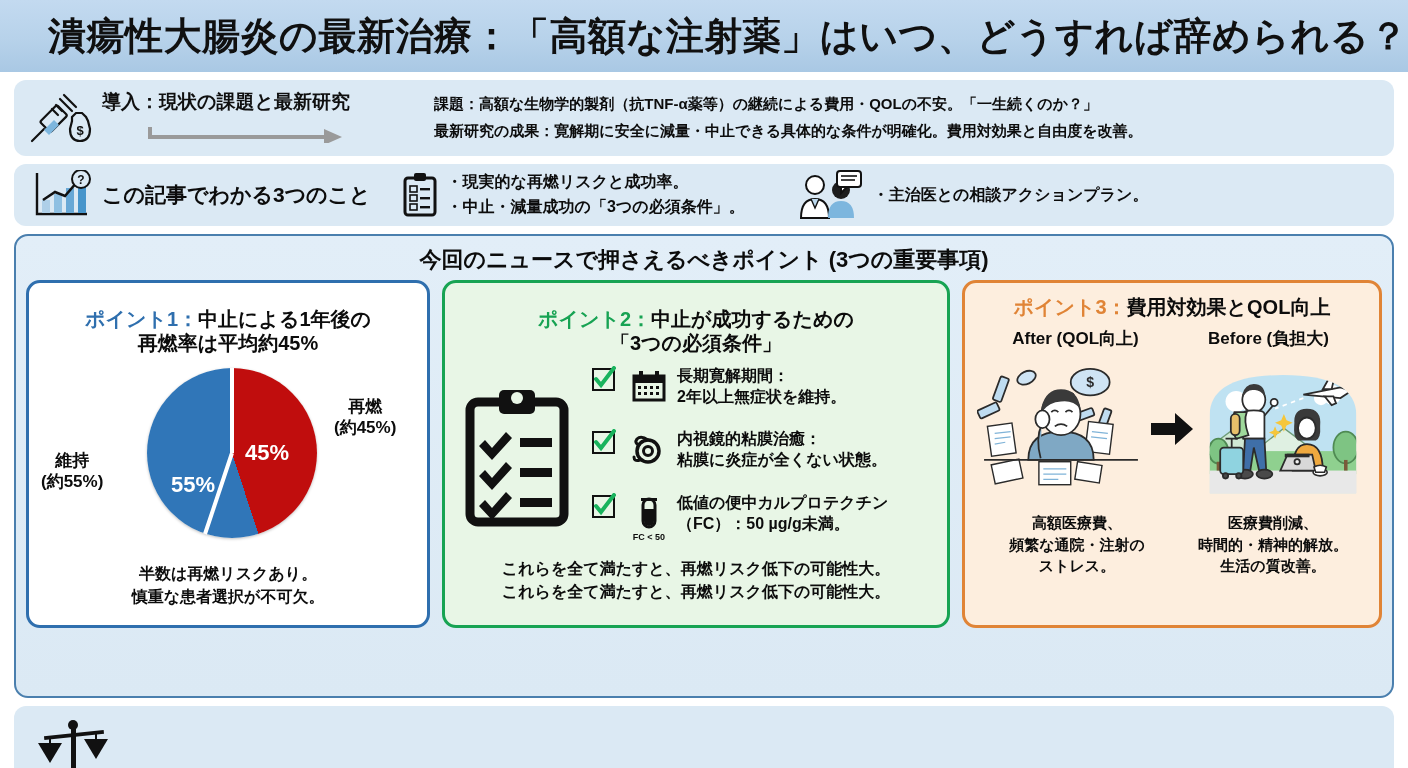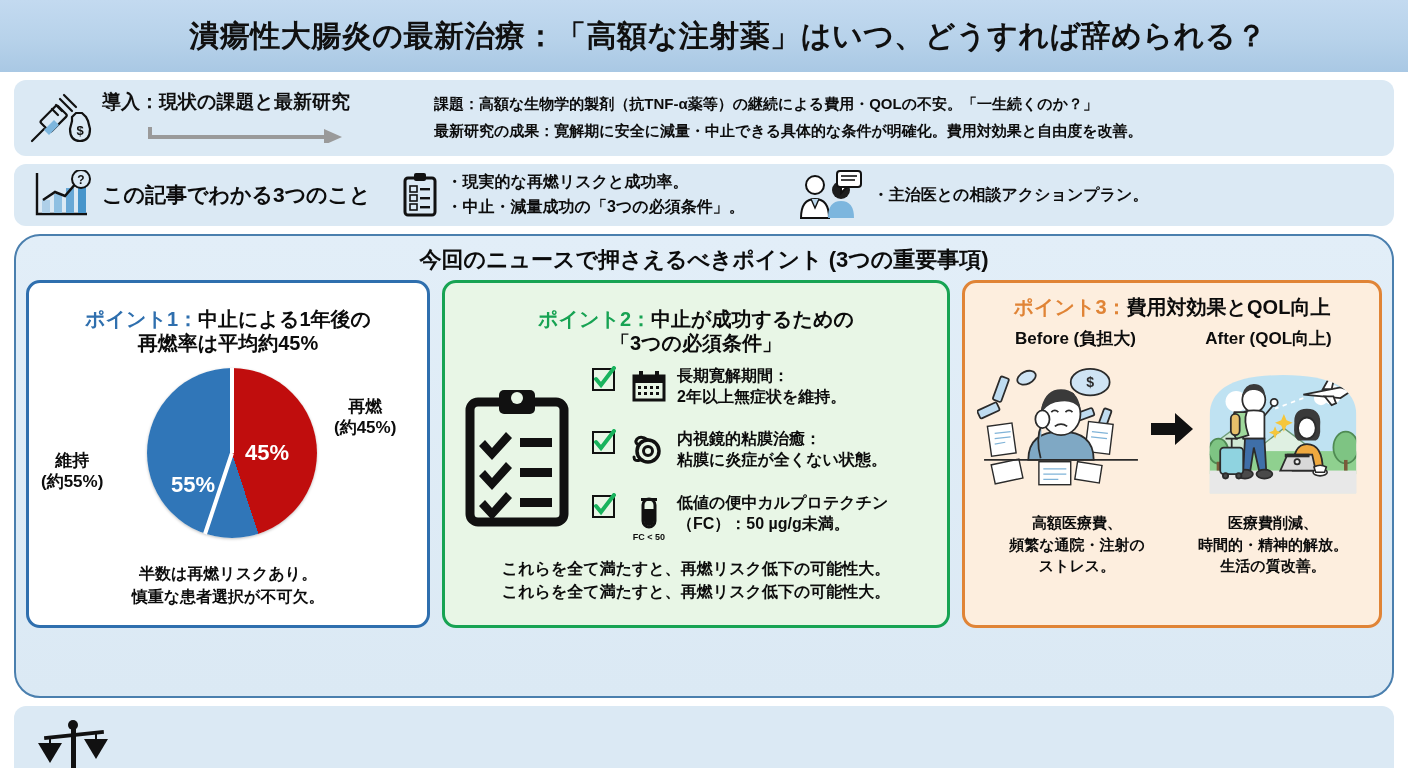--- a/index.html
+++ b/index.html
@@ -11,21 +11,21 @@
     position: relative;
   }
 
   
   .title-bar {
     width: 1408px; height: 72px;
     background: linear-gradient(180deg,#c3daf0 0%, #b7d2ea 55%, #a9c8e4 100%);
     display: flex; align-items: center; justify-content: center;
   }
   .title-text {
-    font-size: 30px; font-weight: bold; color: #101010;
+    font-size: 38px; font-weight: bold; color: #101010;
     letter-spacing: 0.5px; white-space: nowrap; margin-left: 48px;
   }
 
   
   .band {
     margin: 8px 14px 0 14px;
     background: #dbe9f4;
     border-radius: 12px;
     position: relative;
   }
@@ -49,21 +49,21 @@
   .tb-bullet { font-size: 16px; font-weight: bold; color: #0c0c0c; white-space: nowrap; }
   .tb-doc { width: 88px; flex: 0 0 88px; display:flex; align-items:center; justify-content:center;}
   .tb-bullet-last { font-size: 16px; font-weight: bold; color: #0c0c0c; white-space: nowrap; }
 
   
   .points-panel {
     margin: 8px 14px 0 14px;
     height: 464px;
     background: linear-gradient(180deg,#e2eef8 0%, #dbe9f4 100%);
     border: 2px solid #4a7fae;
-    border-radius: 26px;
+    border-radius: 14px;
     padding: 8px 10px 10px 10px;
   }
   .points-header {
     text-align: center; font-size: 22px; font-weight: bold; color: #0c0c0c;
     height: 36px; line-height: 32px; white-space: nowrap;
   }
   .cards { display: flex; gap: 12px; height: 348px; }
 
   .card { border-radius: 14px; border-width: 3px; border-style: solid; position: relative; overflow: hidden; }
   .card1 { flex: 0 0 404px; background:#ffffff; border-color:#2f6fae; }
@@ -356,22 +356,22 @@
         <div>これらを全て満たすと、再燃リスク低下の可能性大。</div>
       </div>
     </div>
 
     <div class="card card3">
       <div class="card-title" style="padding-top:12px;">
         <span class="pt-label-3">ポイント3：</span><span>費用対効果とQOL向上</span>
       </div>
 
       <div class="c3-heads">
+        <div class="c3-head">After (QOL向上)</div>
         <div class="c3-head">Before (負担大)</div>
-        <div class="c3-head">After (QOL向上)</div>
       </div>
 
       <div class="c3-imgs">
 
         <div class="c3-img">
           <svg width="100%" height="150" viewBox="0 0 190 150" preserveAspectRatio="xMidYMid meet">
             <rect width="190" height="150" fill="#fdeede"></rect>
 
             <g stroke="#2b2b2b" stroke-width="2" fill="#bfdcf0">
               <rect x="22" y="16" width="10" height="28" rx="2" transform="rotate(20 27 30)"></rect>

